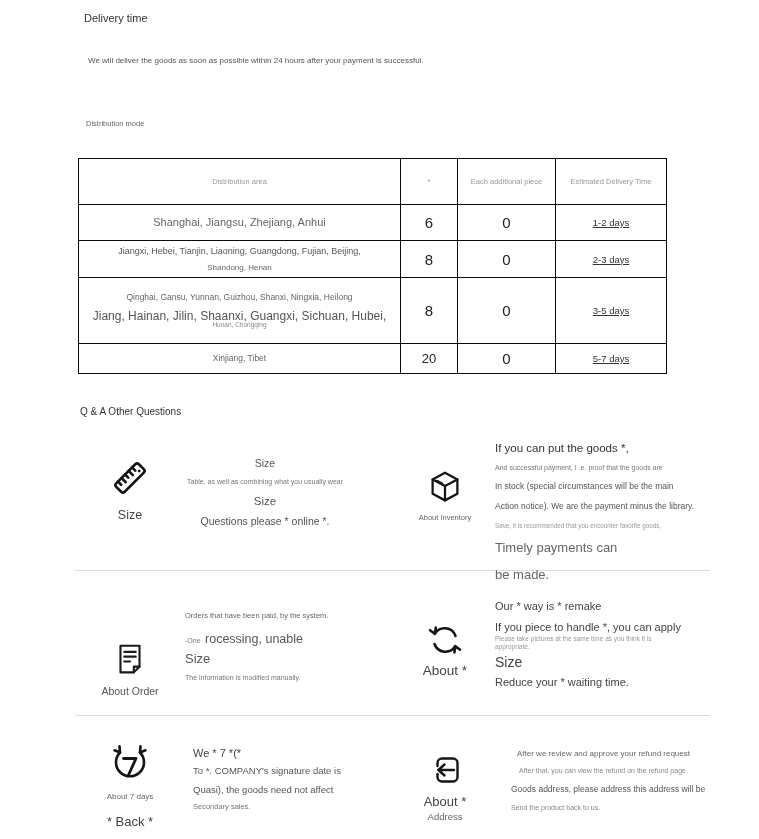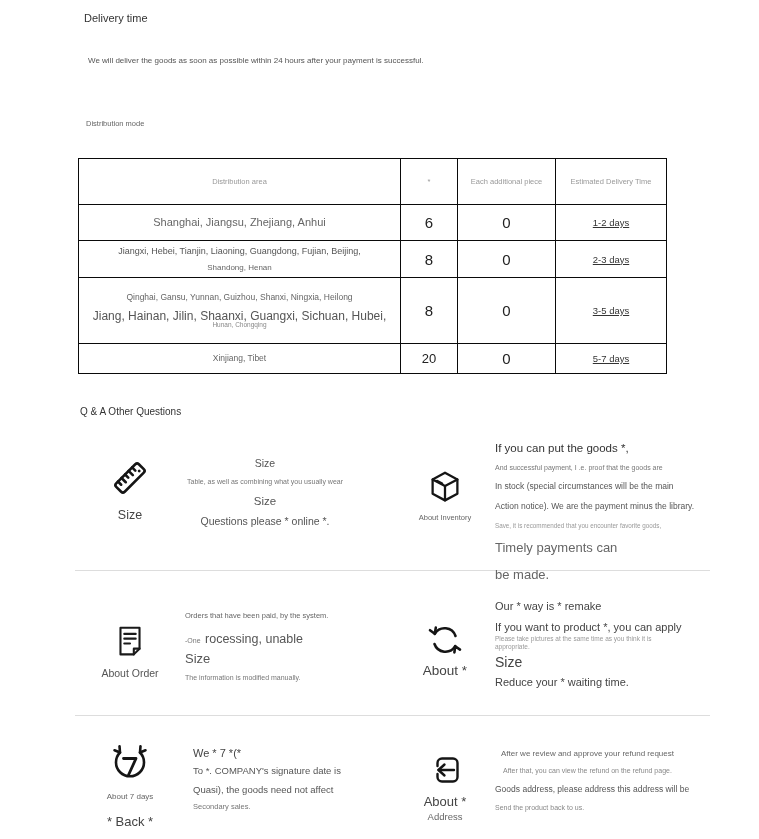--- a/index.html
+++ b/index.html
@@ -42,40 +42,40 @@
     position:absolute;left:75px;width:635px;
     display:grid;grid-template-columns:110px 210px 100px 215px;
   }
   .row1{top:430px;height:140px;border-bottom:1px solid #ddd;}
   .row2{top:571px;height:144px;border-bottom:1px solid #ddd;}
   .row3{top:716px;height:123px;}
   .icon-cell{display:flex;flex-direction:column;align-items:center;text-align:center;}
   .icon-cell svg{display:block;}
   .ic1{padding-top:24px;}
   .ic1r{padding-top:38px;}
-  .ic2{padding-top:51px;}
+  .ic2{padding-top:51px;justify-content:center;}
   .ic2r{padding-top:49px;}
   .ic3{padding-top:28px;}
   .ic3r{padding-top:34px;}
   .lbl-size{font-size:12.5px;color:#444;margin-top:6px;}
   .lbl-inv{font-size:7.5px;color:#666;margin-top:5px;}
   .lbl-order{font-size:10.5px;color:#555;margin-top:5px;}
   .lbl-remake{font-size:13.5px;color:#444;margin-top:3px;}
   .lbl-7days{font-size:8px;color:#666;margin-top:4px;}
   .lbl-back{font-size:13px;color:#444;margin-top:13px;}
   .lbl-addr1{font-size:13px;color:#444;margin-top:4px;}
   .lbl-addr2{font-size:9.5px;color:#666;margin-top:2px;}
 
   .text-cell{color:#555;}
   .tc1{padding-top:27px;width:160px;text-align:center;}
   .tc1r{padding-top:12px;}
   .tc2{padding-top:41px;}
   .tc2r{padding-top:29px;}
   .tc3{padding-top:31px;padding-left:8px;}
-  .tc3r{padding-top:33px;}
+  .tc3r{padding-top:33px;margin-left:16px;}
 
   .ln{line-height:1.15;}
   
   .s1a{font-size:10.5px;color:#555;margin-bottom:9px;}
   .s1b{font-size:7px;color:#777;margin-bottom:9px;}
   .s1c{font-size:11.5px;color:#555;margin-bottom:7px;}
   .s1d{font-size:10.5px;color:#555;}
   
   .i1h{font-size:11.5px;color:#333;margin-bottom:9px;}
   .i1a{font-size:7px;color:#777;margin-bottom:10px;}
@@ -238,21 +238,21 @@
         <path d="M30.5 16 A11.5 11.5 0 0 0 9.8 13.8"></path>
         <path d="M9.8 13.8 l-4.8 -3.6 M9.8 13.8 l1.0 -6.2"></path>
         <path d="M9.5 24 A11.5 11.5 0 0 0 30.2 26.2"></path>
         <path d="M30.2 26.2 l4.8 3.4 M30.2 26.2 l-0.8 6.2"></path>
       </svg>
     </span>
     <div class="icon-label lbl-remake">About *</div>
   </div>
   <div class="text-cell tc2r">
     <div class="ln m1">Our * way is * remake</div>
-    <div class="ln m2">If you want to product *, you can apply</div>
+    <div class="ln m2">If you piece to handle *, you can apply</div>
     <div class="ln m3">Please take pictures at the same time as you think it is</div>
     <div class="ln m4">appropriate.</div>
     <div class="ln m5">Size</div>
     <div class="ln m6">Reduce your * waiting time.</div>
   </div>
 </div>
 
 <div class="qa-row row3">
   <div class="icon-cell ic3">
     <span>

